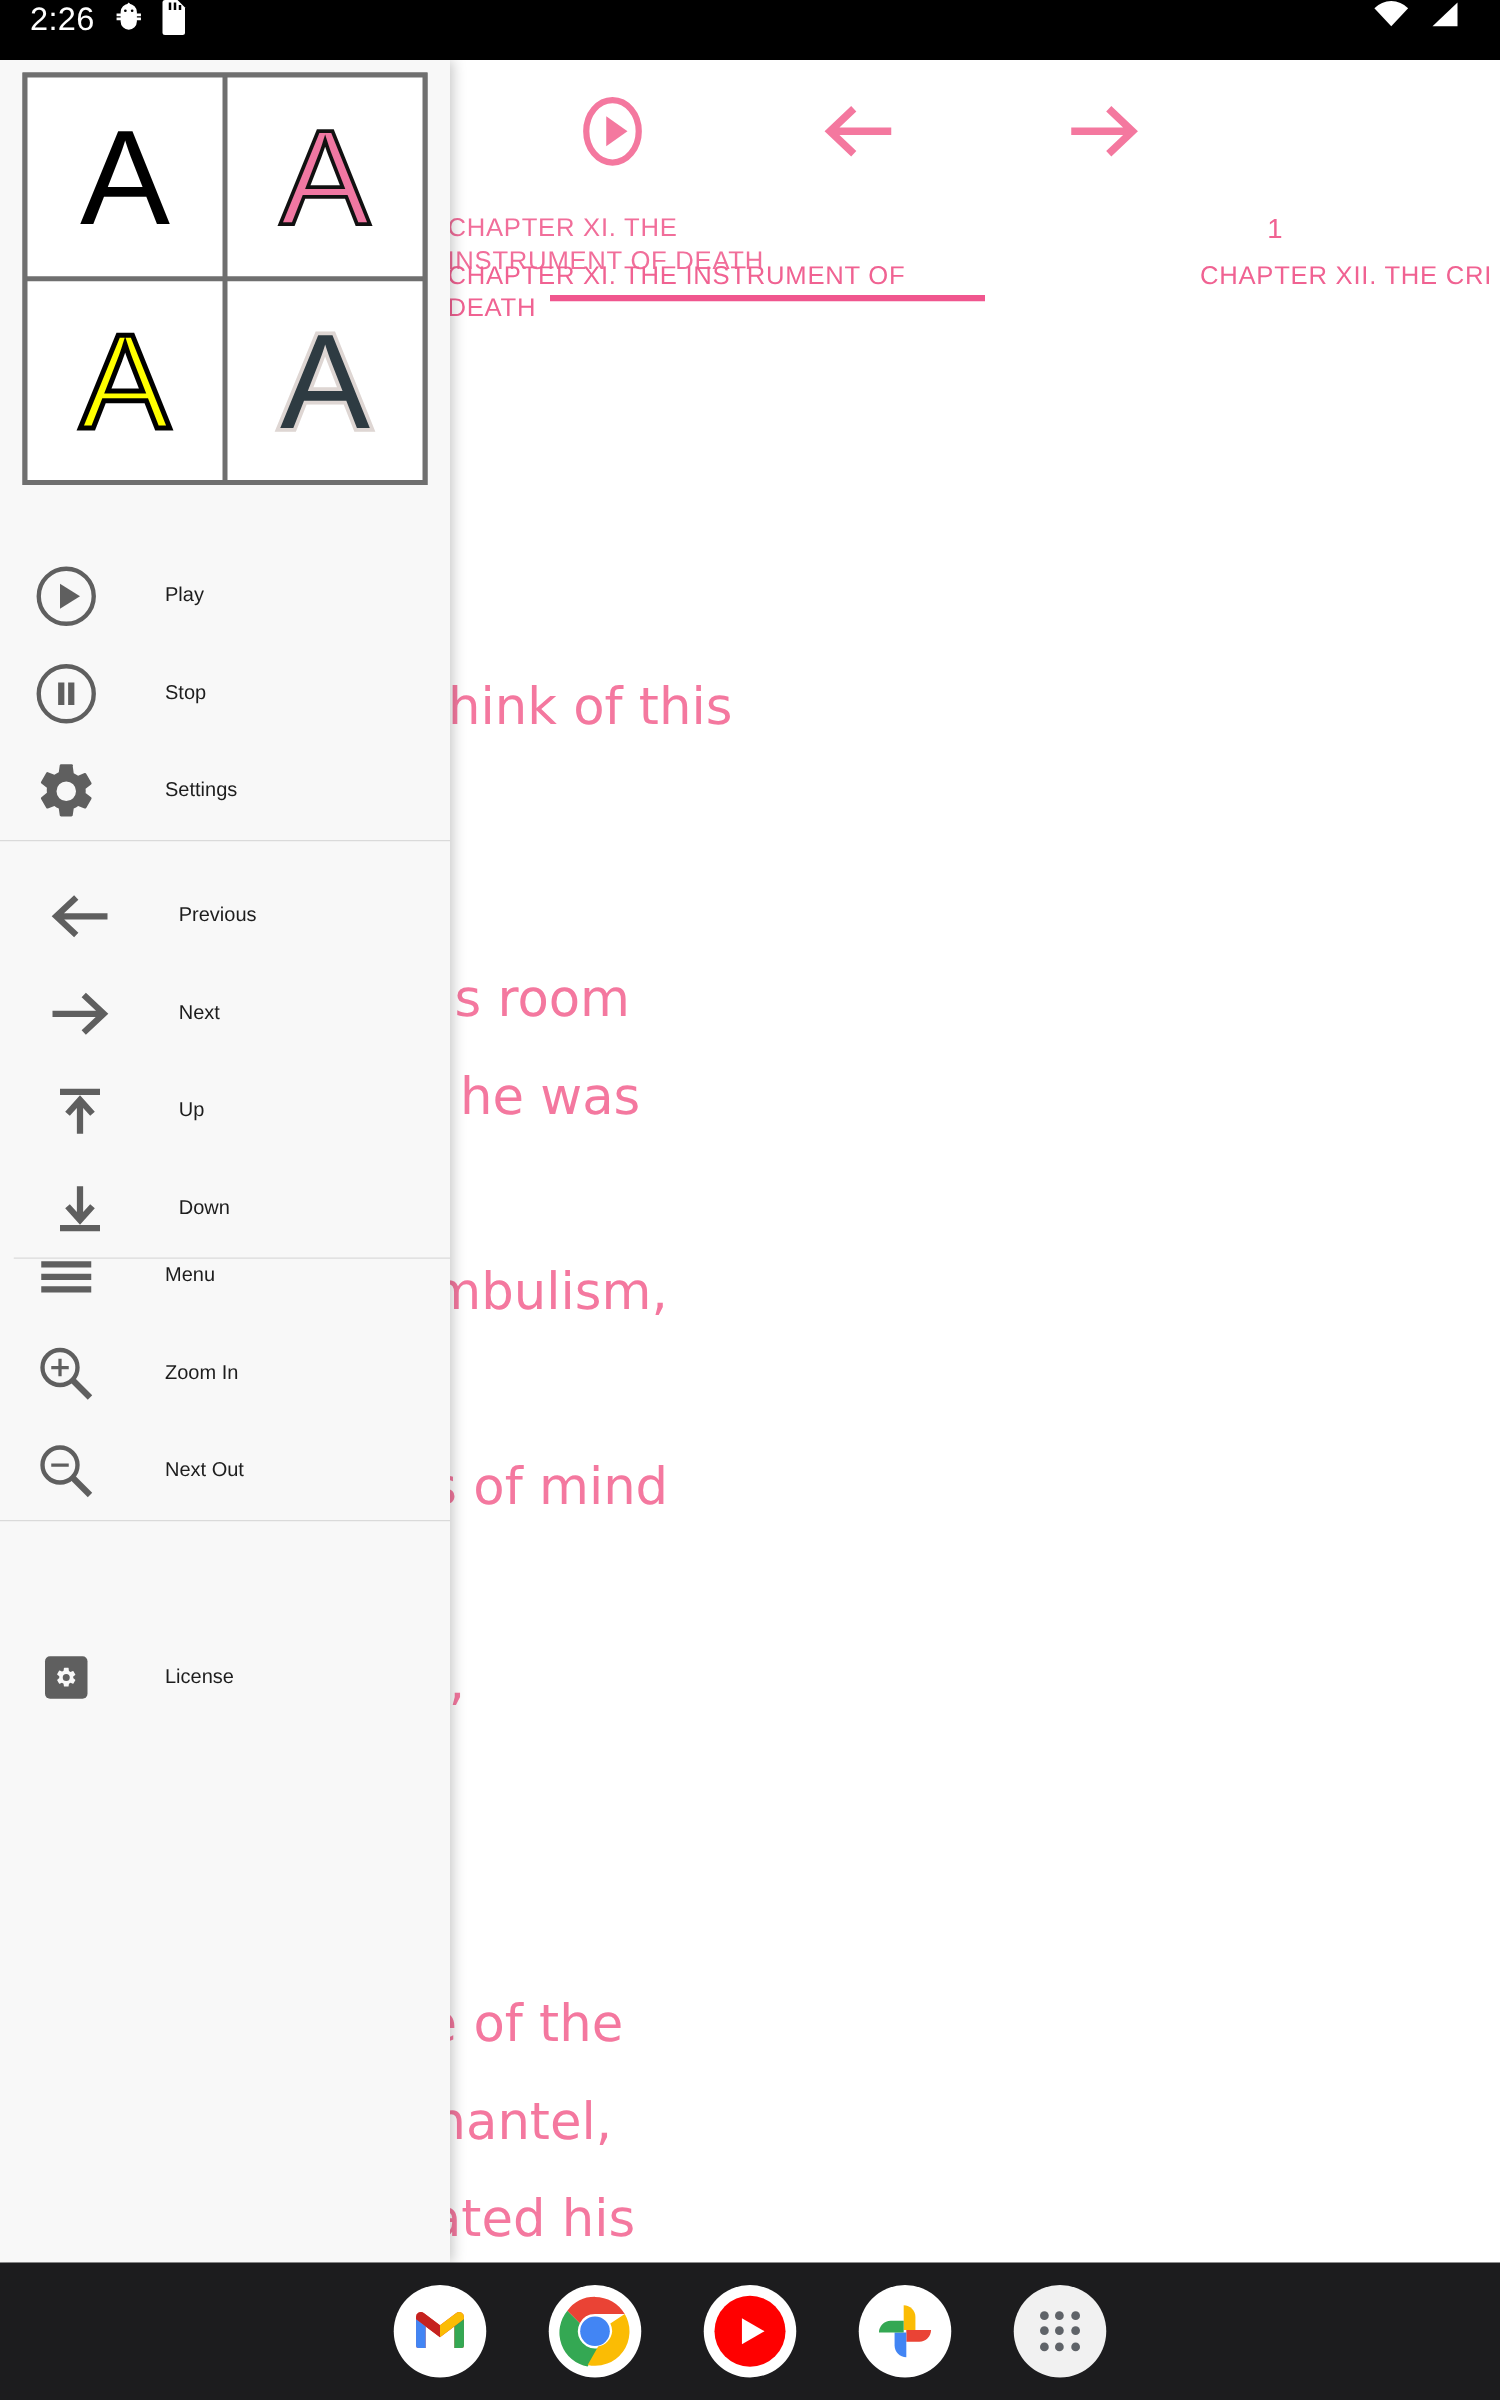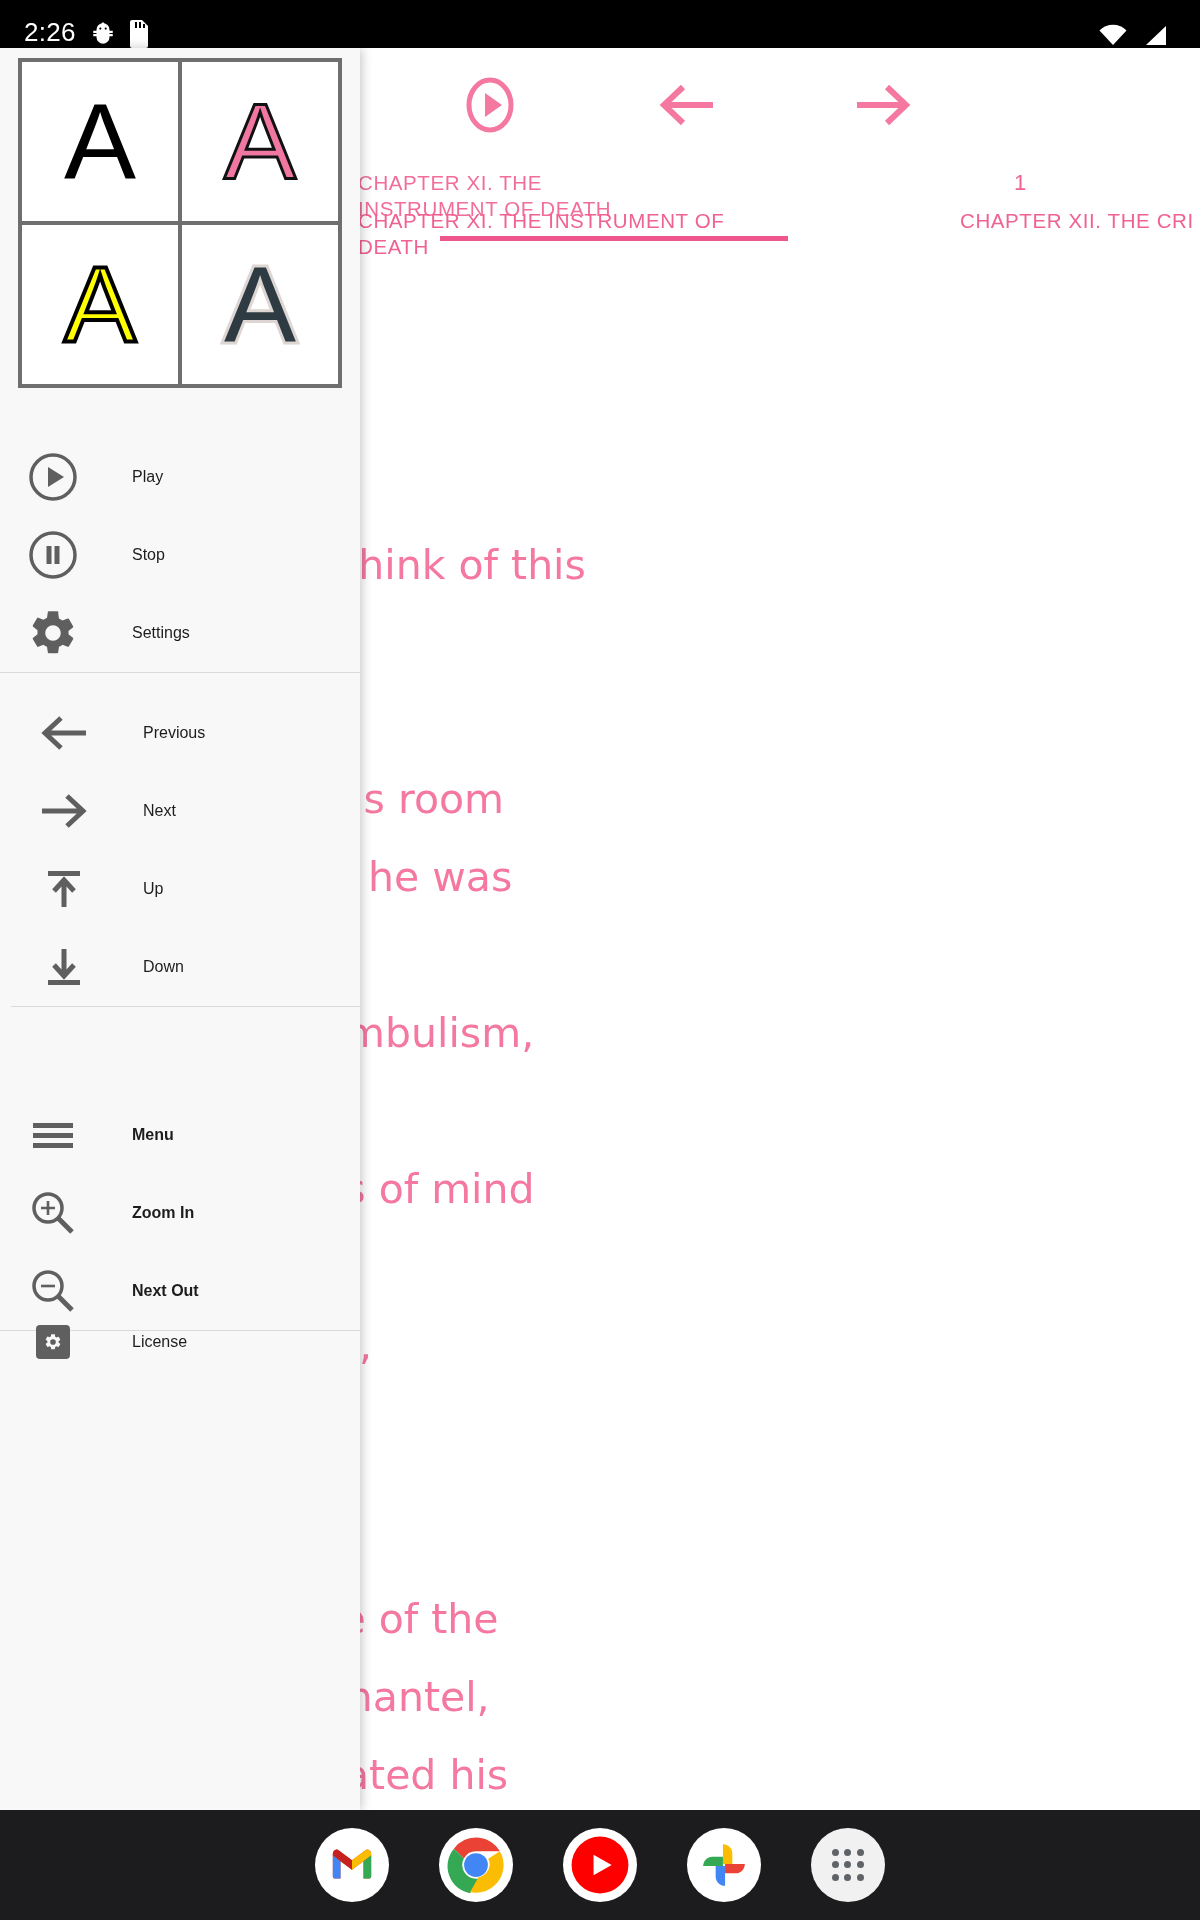--- a/index.html
+++ b/index.html
@@ -8,21 +8,21 @@
     font-family: "Liberation Sans", sans-serif;
     background: #ffffff;
     overflow: hidden;
   }
   #screen { position: relative; width: 1200px; height: 1920px; background:#fff; }
 
   
   .statusbar {
     position: absolute; top: 0; left: 0; width: 1200px; height: 48px;
     background: #000; color: #fff;
-    display: flex; align-items: flex-end; padding: 0 16px;
+    display: flex; align-items: flex-start; padding: 0 16px;
   }
   .sb-clock { font-size: 26px; letter-spacing: .3px; margin-left: 8px; }
   .sb-icons-left { display: flex; align-items: center; gap: 12px; margin-left: 14px; }
   .sb-spacer { flex: 1; }
   .sb-icons-right { display: flex; align-items: center; gap: 14px; margin-right: 14px; }
 
   
   .reader {
     position: absolute; top: 48px; left: 0; width: 1200px; height: 1762px;
     background: #ffffff; overflow: hidden;
@@ -263,21 +263,21 @@
           <svg width="52" height="52" viewBox="0 0 52 52">
             <rect x="10" y="39" width="32" height="5" fill="#5f5f5f"></rect>
             <path d="M26 8 L26 33 M16 24 L26 35 L36 24" fill="none" stroke="#5f5f5f" stroke-width="5"></path>
           </svg>
         </span>
         <span class="mi-label">Down</span>
       </div>
       <div class="divider"></div>
     </div>
 
-    <div class="menu-group" style="top:1048px;font-weight:bold;">
+    <div class="menu-group" style="top:934px;">
       <div class="menu-item">
         <span class="mi-icon">
           <svg width="52" height="52" viewBox="0 0 52 52">
             <rect x="6" y="14" width="40" height="5" fill="#5f5f5f"></rect>
             <rect x="6" y="24" width="40" height="5" fill="#5f5f5f"></rect>
             <rect x="6" y="34" width="40" height="5" fill="#5f5f5f"></rect>
           </svg>
         </span>
         <span class="mi-label">Menu</span>
       </div>

